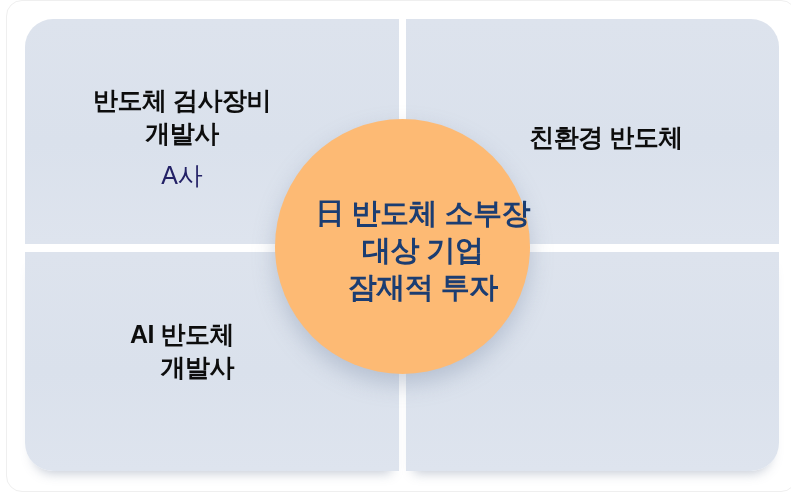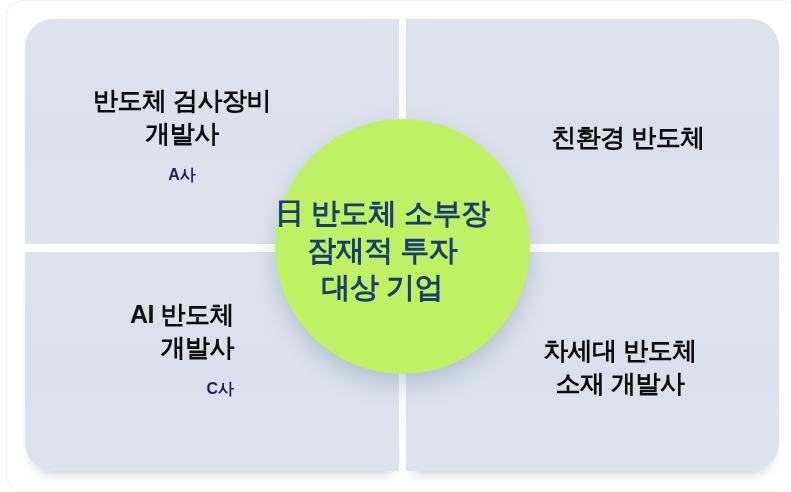--- a/index.html
+++ b/index.html
@@ -36,48 +36,48 @@
   .panel.bl{border-radius:0 0 0 28px;box-shadow:0 10px 12px -8px rgba(122,136,160,0.45);}
   .panel.br{border-radius:0 0 28px 0;box-shadow:0 10px 12px -8px rgba(122,136,160,0.45);}
   .qtext{
     position:absolute;
     transform:translate(-50%,-50%);
     text-align:center;
     white-space:nowrap;
     z-index:3;
   }
   .qtext.tl{left:175px;top:136px;}
-  .qtext.tr{left:621px;top:136px;}
+  .qtext.tr{left:599px;top:136px;}
   .qtext.bl{left:175px;top:350px;text-align:right;}
   .qtext.br{left:613px;top:366px;}
   .qtitle{
     font-size:25px;
     font-weight:700;
     line-height:33px;
     color:var(--title,#0d0d0d);
     letter-spacing:-0.5px;
   }
   .qlabel{
     margin-top:10px;
-    font-size:16px;
-    font-weight:700;
+    font-size:25px;
+    font-weight:400;
     line-height:30px;
     color:var(--label,#232166);
   }
   .circle{
     position:absolute;
     left:268px;top:118px;
     width:255px;height:255px;
     border-radius:50%;
-    background:#bef264;
+    background:#fdba74;
     box-shadow:0 10px 22px rgba(124,139,165,0.38);
     z-index:2;
     display:flex;
     align-items:center;
-    justify-content:flex-start;
+    justify-content:flex-end;
   }
   .circle-text{
     text-align:center;
     font-size:29px;
     font-weight:700;
     line-height:37px;
     letter-spacing:-0.5px;
     color:var(--center,#1b3d72);
     white-space:nowrap;
     padding-top:8px;
@@ -107,31 +107,26 @@
     <div class="qtitle">
       <span>친환경 반도체</span><br>
     </div>
   </div>
 
   <div class="qtext bl">
     <div class="qtitle">
       <span>AI 반도체</span><br>
       <span>개발사</span>
     </div>
-    <div class="qlabel">C사</div>
   </div>
 
   <div class="qtext br">
-    <div class="qtitle">
-      <span>차세대 반도체</span><br>
-      <span>소재 개발사</span>
-    </div>
   </div>
 
   <div class="circle">
     <div class="circle-text">
       <div>日 반도체 소부장</div>
+      <div>대상 기업</div>
       <div>잠재적 투자</div>
-      <div>대상 기업</div>
     </div>
   </div>
 
 </div>
 
 </body></html>

